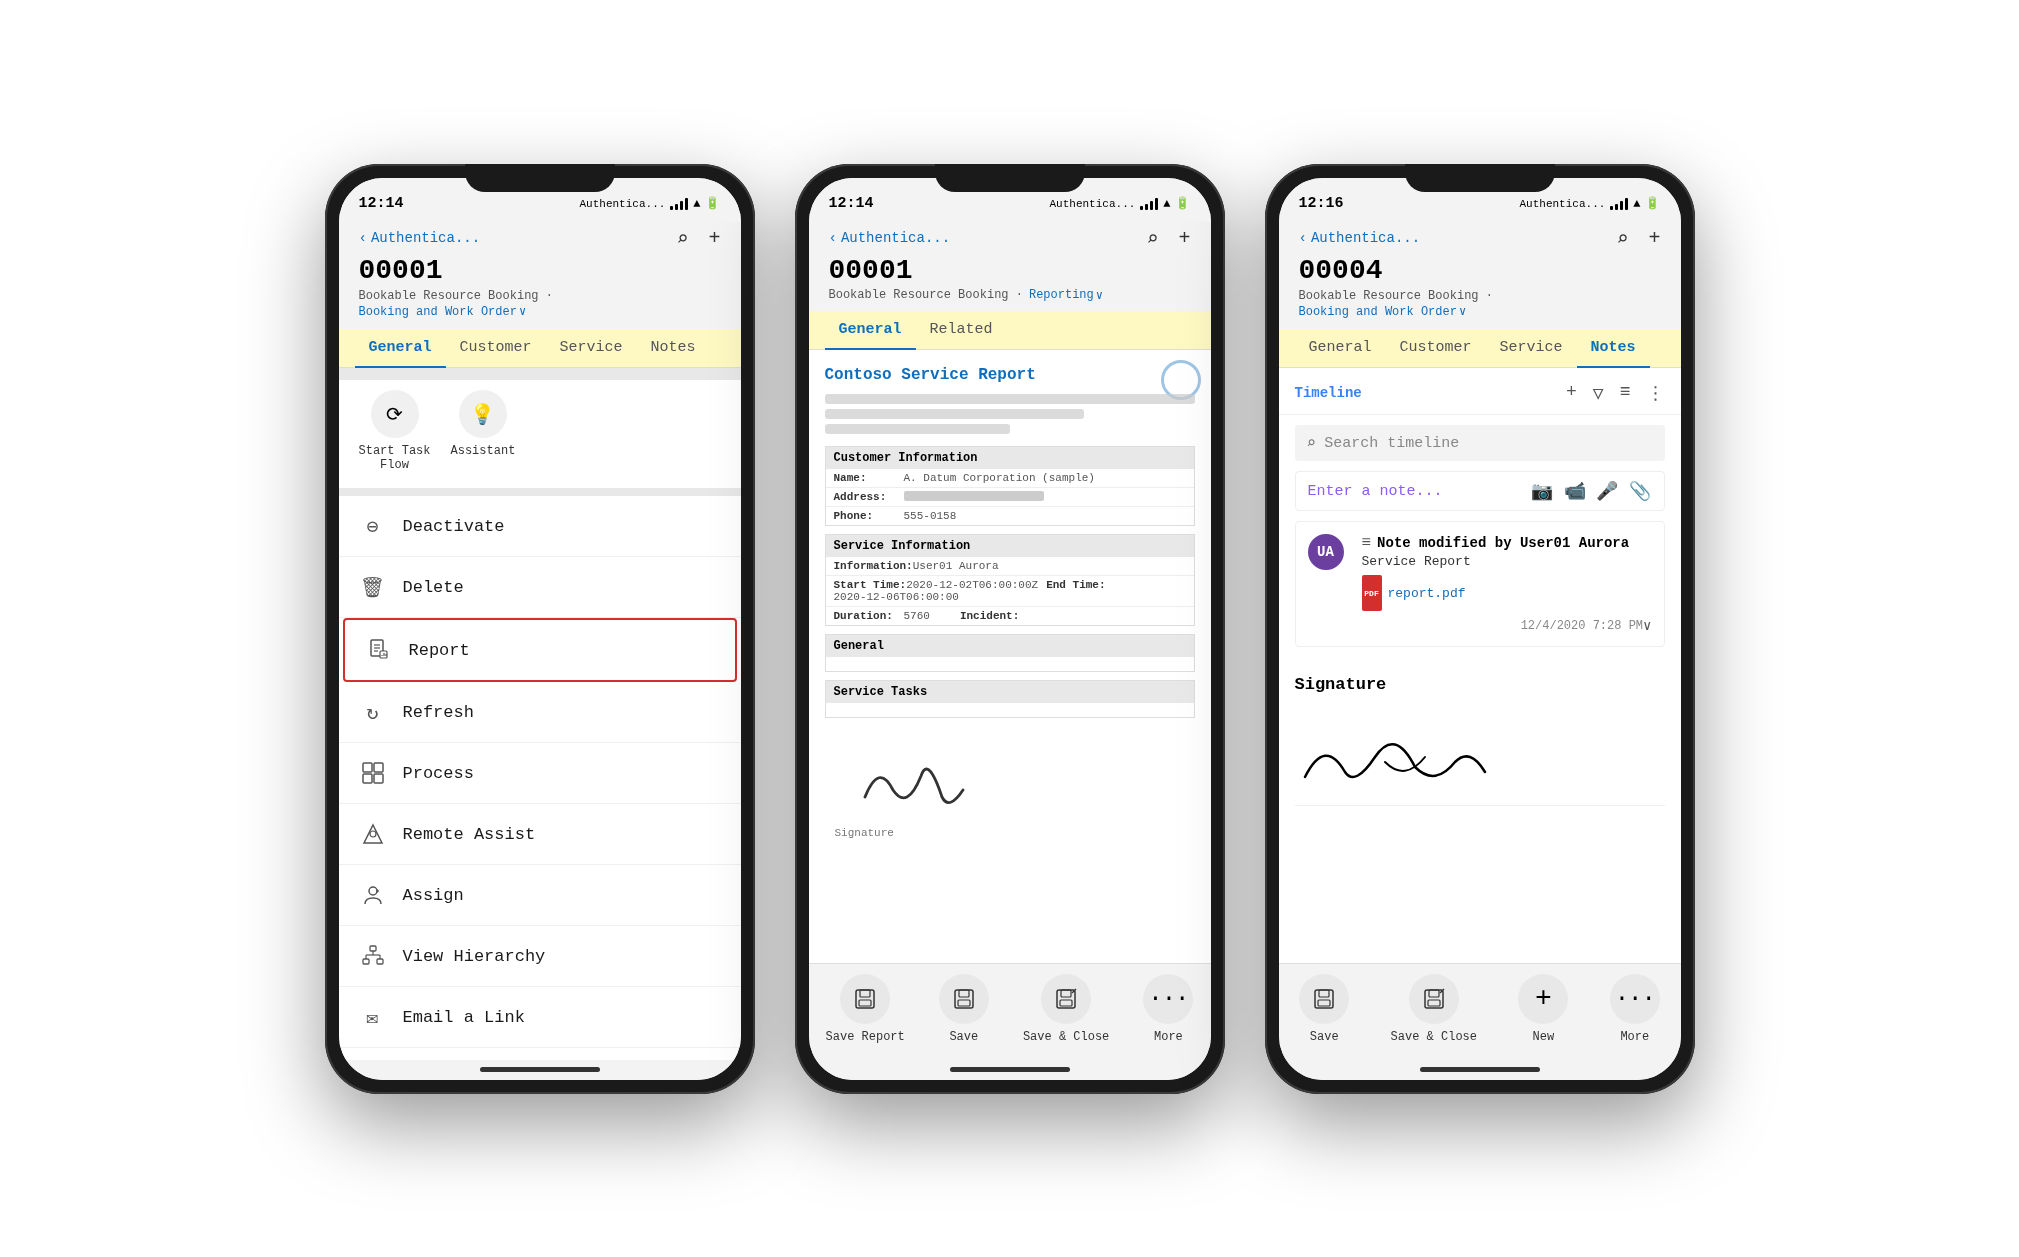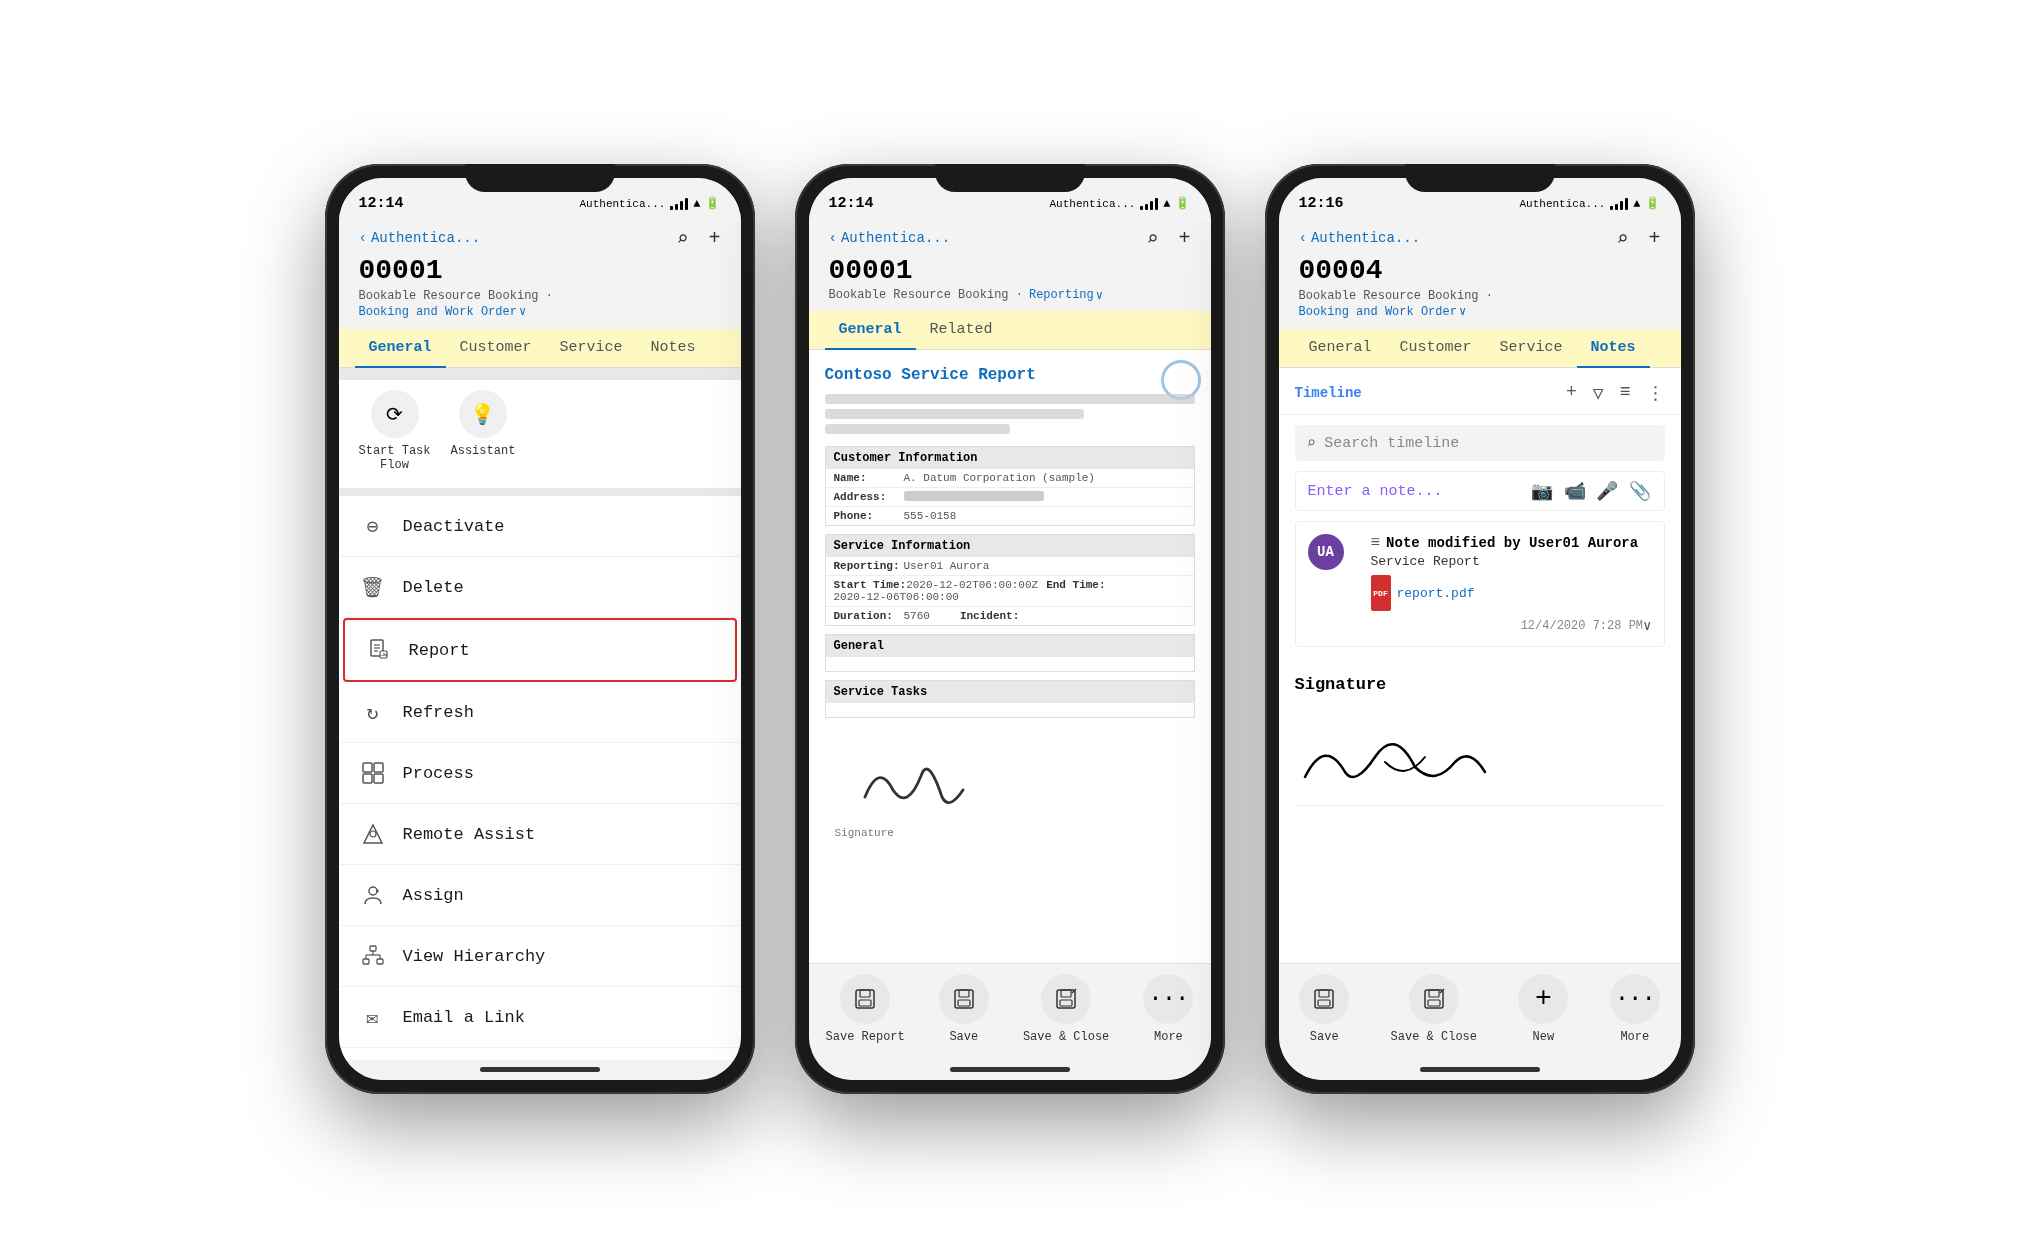--- a/index.html
+++ b/index.html
@@ -387,21 +387,21 @@
     .note-card {
       margin: 0 16px 12px;
       padding: 12px;
       background: #fff;
       border: 1px solid #eee;
       border-radius: 4px;
     }
     .note-header {
       display: flex;
       align-items: flex-start;
-      gap: 27px;
+      gap: 18px;
     }
     .avatar {
       width: 36px;
       height: 36px;
       border-radius: 50%;
       background: #6b3fa0;
       color: #fff;
       font-size: 14px;
       font-weight: 600;
       display: flex;
@@ -704,21 +704,21 @@
             </div>
             <div class="report-row">
               <span class="report-label">Phone:</span>
               <span class="report-value">555-0158</span>
             </div>
           </div>
 
           <div class="report-section">
             <div class="report-section-header">Service Information</div>
             <div class="report-row">
-              <span class="report-label">Reporting:</span>
+              <span class="report-label">Information:</span>
               <span class="report-value">User01 Aurora</span>
             </div>
             <div class="report-row" style="flex-wrap:wrap;">
               <span class="report-label">Start Time:</span>
               <span class="report-value" style="margin-right:8px;">2020-12-02T06:00:00Z</span>
               <span class="report-label">End Time:</span>
               <span class="report-value">2020-12-06T06:00:00</span>
             </div>
             <div class="report-row" style="flex-wrap:wrap;">
               <span class="report-label">Duration:</span>

